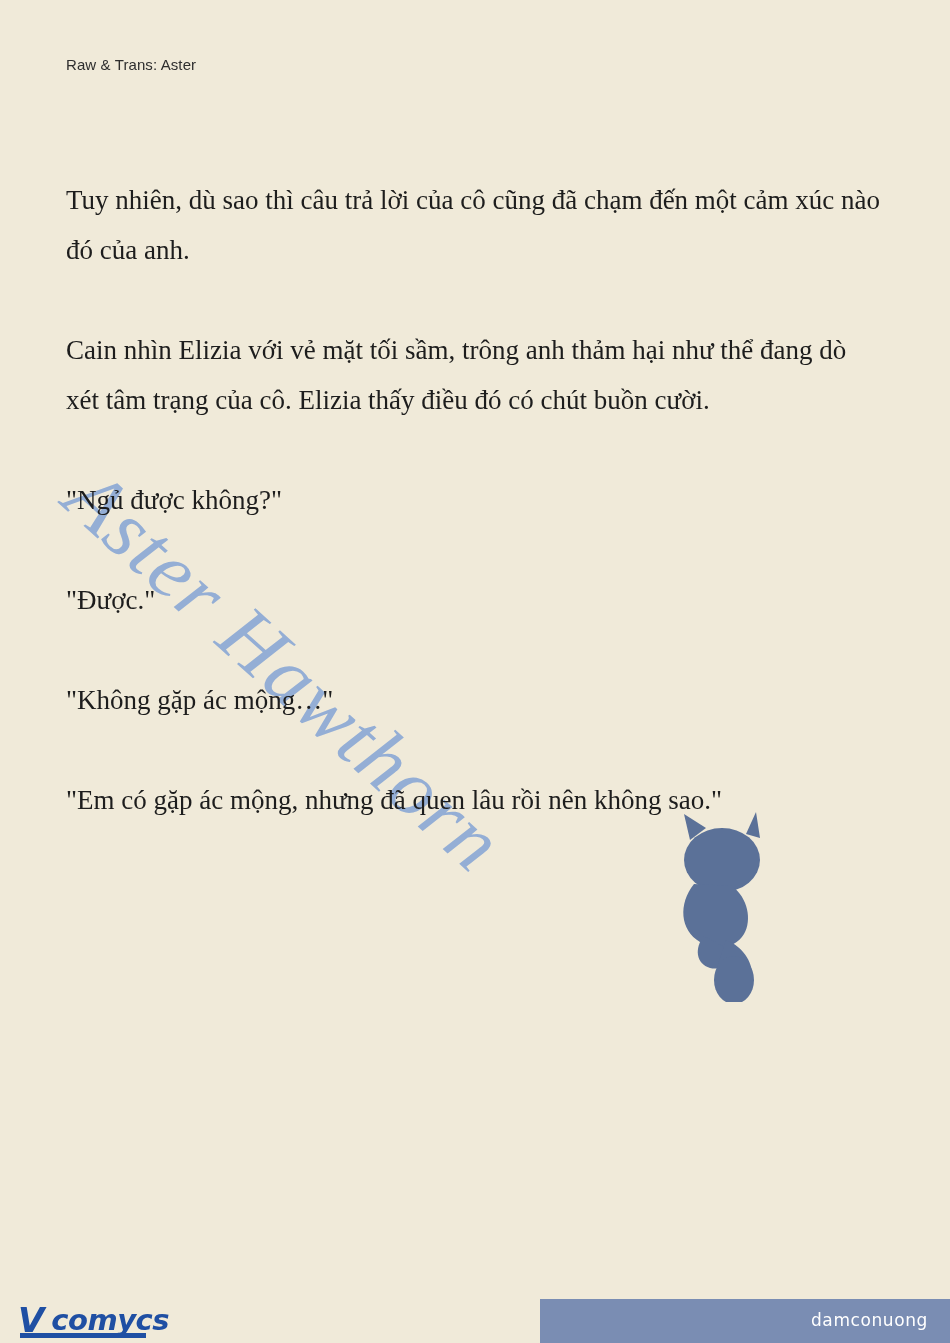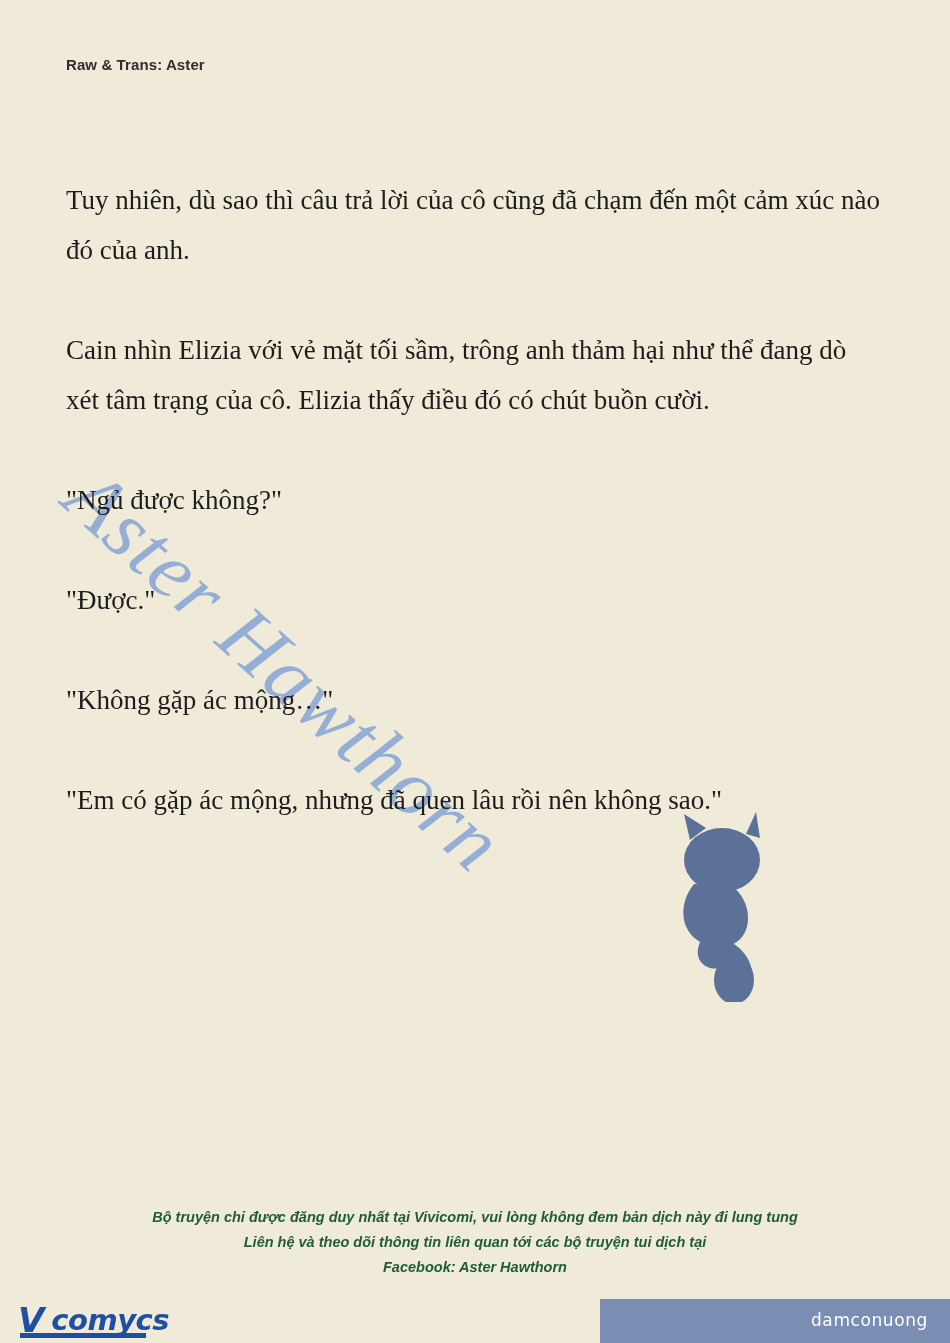--- a/index.html
+++ b/index.html
@@ -21,21 +21,21 @@
     background: #f0ead9;
   }
 
   
   .credit {
     position: absolute;
     left: 66px;
     top: 56px;
     font-family: "Liberation Sans", sans-serif;
     font-size: 15px;
-    font-weight: 700;
+    font-weight: 400;
     color: #2e2e2e;
     letter-spacing: 0.1px;
   }
 
   
   .body-text {
     position: absolute;
     left: 66px;
     top: 175px;
     width: 818px;
@@ -118,21 +118,21 @@
     left: 0;
     bottom: 0;
     width: 560px;
     height: 44px;
     background: #f0ead9;
   }
   .bar-right {
     position: absolute;
     right: 0;
     bottom: 0;
-    width: 350px;
+    width: 410px;
     height: 44px;
     background: #7a8db3;
   }
   .bar-right-label {
     position: absolute;
     right: 22px;
     top: 11px;
     font-family: "DejaVu Sans", sans-serif;
     font-size: 17px;
     color: #ffffff;
@@ -203,25 +203,20 @@
 
   <div class="body-text">
     <p class="para">Tuy nhiên, dù sao thì câu trả lời của cô cũng đã chạm đến một cảm xúc nào đó của anh.</p>
     <p class="para">Cain nhìn Elizia với vẻ mặt tối sầm, trông anh thảm hại như thể đang dò xét tâm trạng của cô. Elizia thấy điều đó có chút buồn cười.</p>
     <p class="para">"Ngủ được không?"</p>
     <p class="para">"Được."</p>
     <p class="para">"Không gặp ác mộng…"</p>
     <p class="para">"Em có gặp ác mộng, nhưng đã quen lâu rồi nên không sao."</p>
   </div>
 
-  <div class="footer-notes">
-    <div>Bộ truyện chỉ được đăng duy nhất tại Vivicomi, vui lòng không đem bản dịch này đi lung tung</div>
-    <div>Liên hệ và theo dõi thông tin liên quan tới các bộ truyện tui dịch tại</div>
-    <div>Facebook: Aster Hawthorn</div>
-  </div>
 
   <div class="bottom-bar">
     <div class="bar-left">
       <div class="logo">
         <span class="logo-v">V</span>
         <span class="logo-rest">comycs</span>
         <span class="logo-underline"></span>
       </div>
     </div>
     <div class="bar-right">

